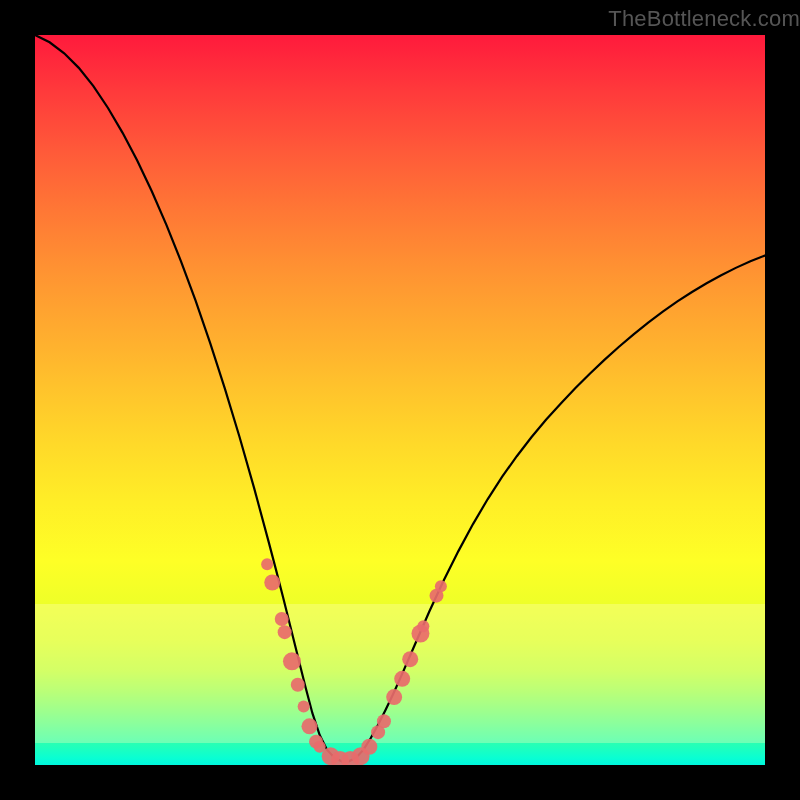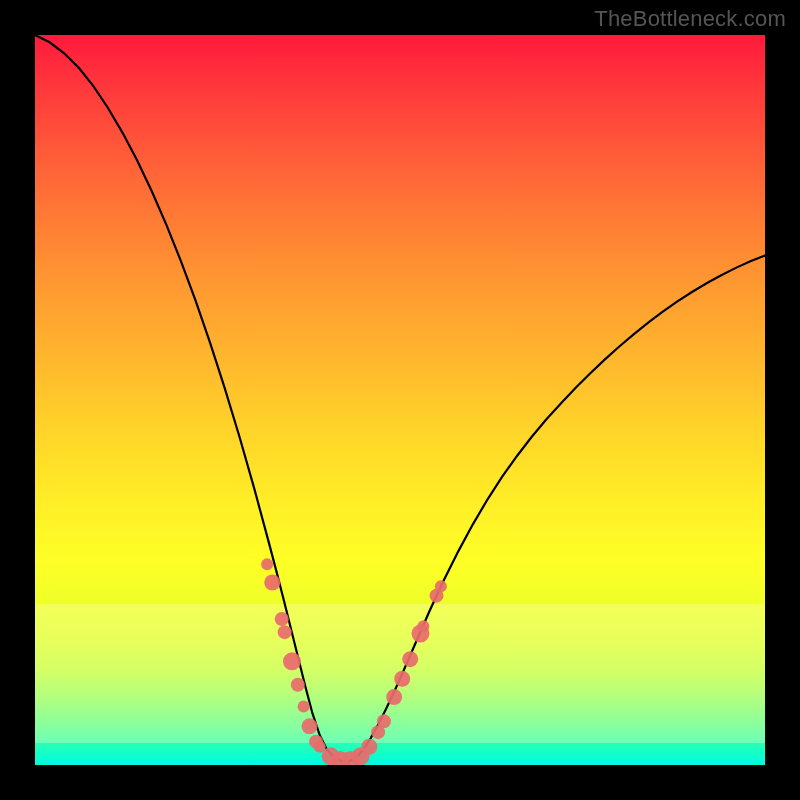--- a/index.html
+++ b/index.html
@@ -7,21 +7,21 @@
     width: 800px;
     height: 800px;
     background: #000;
     position: relative;
     overflow: hidden;
     font-family: Arial, Helvetica, sans-serif;
   }
   .watermark {
     position: absolute;
     top: 6px;
-    right: 14px;
+    right: 0;
     color: #555;
     font-size: 22px;
     font-weight: 500;
     z-index: 10;
     letter-spacing: 0.2px;
   }
   .plot-area {
     position: absolute;
     left: 35px;
     top: 35px;

